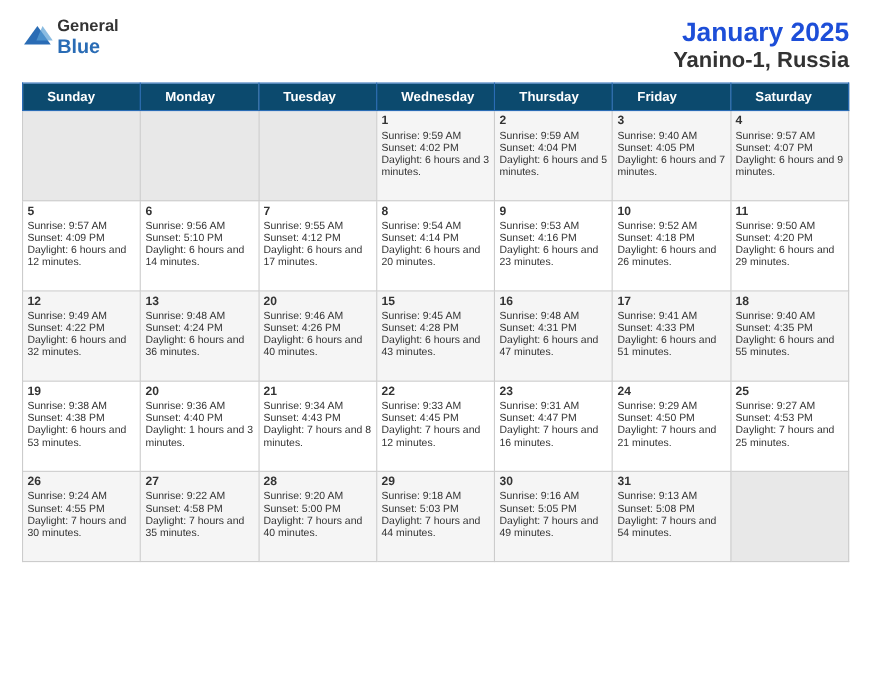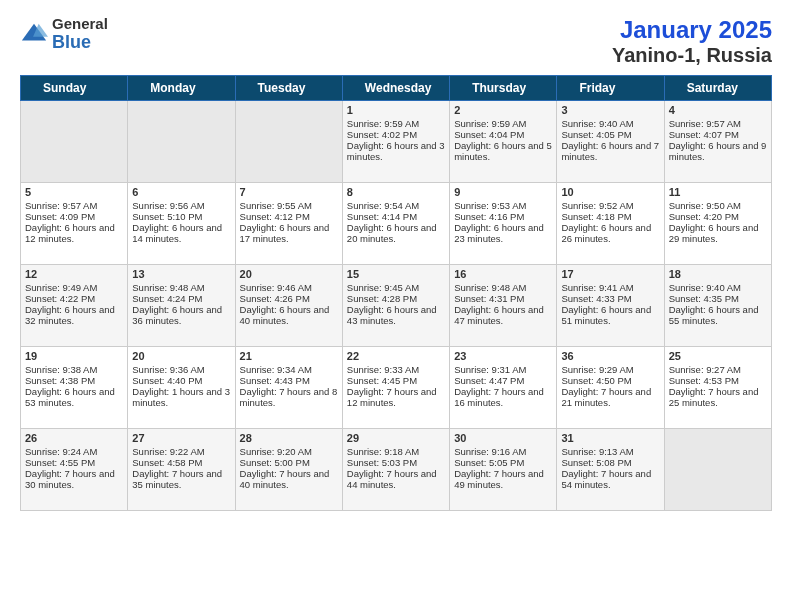--- a/index.html
+++ b/index.html
@@ -154,21 +154,21 @@
           <td><span class="day-num">16</span><span>Sunrise: 9:48 AM</span><br><span>Sunset: 4:31 PM</span><br><span>Daylight: 6 hours and 47 minutes.</span></td>
           <td><span class="day-num">17</span><span>Sunrise: 9:41 AM</span><br><span>Sunset: 4:33 PM</span><br><span>Daylight: 6 hours and 51 minutes.</span></td>
           <td><span class="day-num">18</span><span>Sunrise: 9:40 AM</span><br><span>Sunset: 4:35 PM</span><br><span>Daylight: 6 hours and 55 minutes.</span></td>
         </tr>
         <tr>
           <td><span class="day-num">19</span><span>Sunrise: 9:38 AM</span><br><span>Sunset: 4:38 PM</span><br><span>Daylight: 6 hours and 53 minutes.</span></td>
           <td><span class="day-num">20</span><span>Sunrise: 9:36 AM</span><br><span>Sunset: 4:40 PM</span><br><span>Daylight: 1 hours and 3 minutes.</span></td>
           <td><span class="day-num">21</span><span>Sunrise: 9:34 AM</span><br><span>Sunset: 4:43 PM</span><br><span>Daylight: 7 hours and 8 minutes.</span></td>
           <td><span class="day-num">22</span><span>Sunrise: 9:33 AM</span><br><span>Sunset: 4:45 PM</span><br><span>Daylight: 7 hours and 12 minutes.</span></td>
           <td><span class="day-num">23</span><span>Sunrise: 9:31 AM</span><br><span>Sunset: 4:47 PM</span><br><span>Daylight: 7 hours and 16 minutes.</span></td>
-          <td><span class="day-num">36</span><span>Sunrise: 9:29 AM</span><br><span>Sunset: 4:50 PM</span><br><span>Daylight: 7 hours and 21 minutes.</span></td>
+          <td><span class="day-num">24</span><span>Sunrise: 9:29 AM</span><br><span>Sunset: 4:50 PM</span><br><span>Daylight: 7 hours and 21 minutes.</span></td>
           <td><span class="day-num">25</span><span>Sunrise: 9:27 AM</span><br><span>Sunset: 4:53 PM</span><br><span>Daylight: 7 hours and 25 minutes.</span></td>
         </tr>
         <tr>
           <td><span class="day-num">26</span><span>Sunrise: 9:24 AM</span><br><span>Sunset: 4:55 PM</span><br><span>Daylight: 7 hours and 30 minutes.</span></td>
           <td><span class="day-num">27</span><span>Sunrise: 9:22 AM</span><br><span>Sunset: 4:58 PM</span><br><span>Daylight: 7 hours and 35 minutes.</span></td>
           <td><span class="day-num">28</span><span>Sunrise: 9:20 AM</span><br><span>Sunset: 5:00 PM</span><br><span>Daylight: 7 hours and 40 minutes.</span></td>
           <td><span class="day-num">29</span><span>Sunrise: 9:18 AM</span><br><span>Sunset: 5:03 PM</span><br><span>Daylight: 7 hours and 44 minutes.</span></td>
           <td><span class="day-num">30</span><span>Sunrise: 9:16 AM</span><br><span>Sunset: 5:05 PM</span><br><span>Daylight: 7 hours and 49 minutes.</span></td>
           <td><span class="day-num">31</span><span>Sunrise: 9:13 AM</span><br><span>Sunset: 5:08 PM</span><br><span>Daylight: 7 hours and 54 minutes.</span></td>
           <td class="empty-cell"></td>

